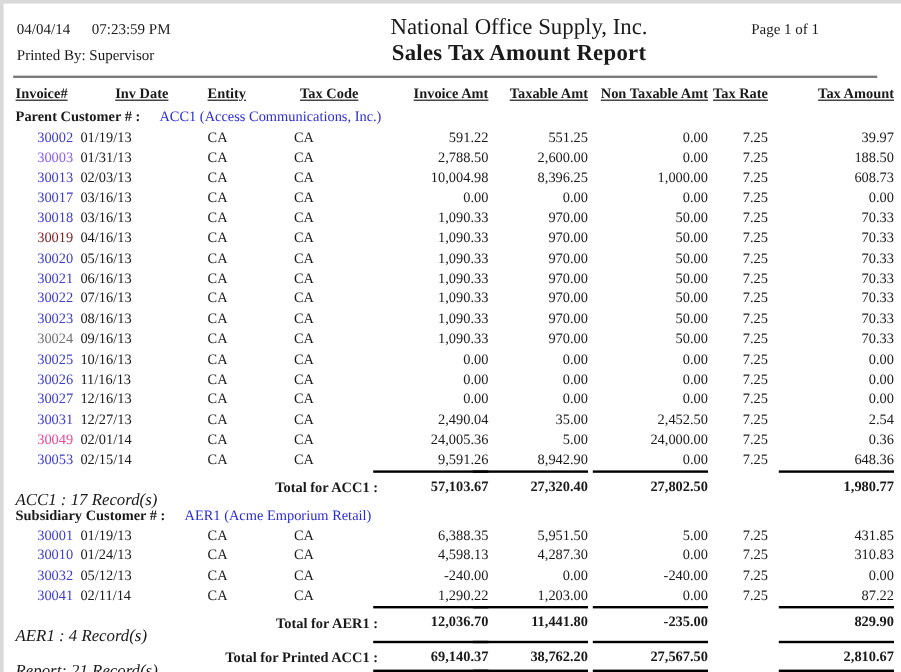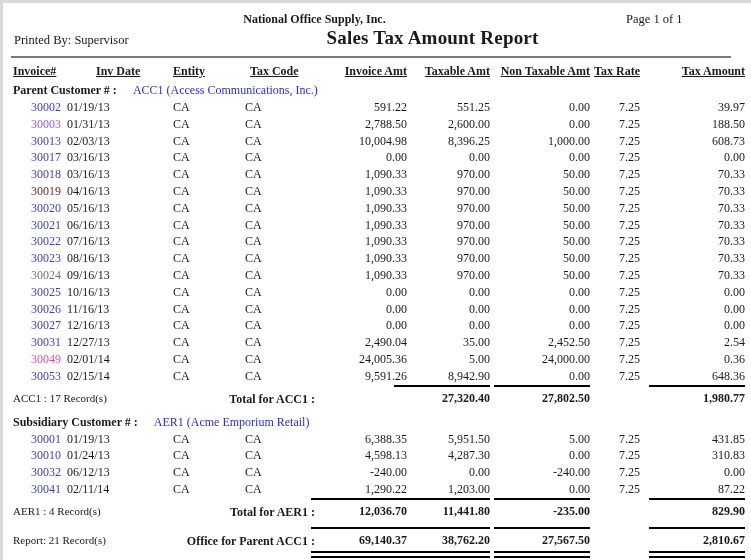--- a/index.html
+++ b/index.html
@@ -9,57 +9,60 @@
     font-family:"Liberation Serif", serif;color:#1a1a1a;overflow:hidden;
     position:relative;
   }
   
   .hdr{padding-top:9px;}
   .hline{display:flex;align-items:baseline;}
   .hleft{width:225px;padding-left:11px;font-size:12.5px;white-space:nowrap;}
   .hcenter{flex:1;text-align:center;}
   .hright{width:125px;text-align:left;font-size:12.5px;}
   .time{margin-left:18px;}
-  .company{font-size:12px;font-weight:bold;}
+  .company{font-size:19px;font-weight:normal;}
   .title{font-size:19px;font-weight:bold;letter-spacing:.2px;}
   .rule{border:0;border-top:2px solid #7a7a7a;margin:7px 20px 3px 8px;}
   
   .row{position:relative;width:100%;}
   .cell{position:absolute;top:0;white-space:nowrap;font-size:12px;line-height:16.8px;}
   .num{width:120px;text-align:right;}
   .ci{left:28px;} .cd{left:64px;} .ce{left:170px;} .ct{left:242px;}
   .n1{right:344px;} .n2{right:261px;} .n3{right:161px;} .n4{right:111px;} .n5{right:6px;}
   
   .thead{height:21px;}
   .thead .cell{font-weight:bold;text-decoration:underline;line-height:20px;}
   .h-invoice{left:10px;} .h-date{left:93px;} .h-entity{left:170px;} .h-taxcode{left:247px;}
   
   .group{height:17px;padding-left:10px;font-size:12px;line-height:16px;}
   .group-label{font-weight:bold;}
   .group-link{margin-left:13px;cursor:pointer;}
   .drow{height:16.8px;}
   .link{cursor:pointer;}
   
   .trow{height:27px;margin-bottom:2px;}
-  .trow .sum-left{position:absolute;left:10px;top:7px;font-size:11px;white-space:nowrap;}
+  .trow .sum-left{position:absolute;left:10px;top:18px;font-size:14px;font-style:italic;white-space:nowrap;}
   .trow .sum-label{position:absolute;right:436px;top:7px;font-size:12px;font-weight:bold;white-space:nowrap;}
   .trow .num{font-weight:bold;border-top:2px solid #000;padding-top:4px;width:96px;line-height:14px;}
   .grand{height:34px;margin-bottom:0;}
   .grand .num::after{
     content:"";display:block;height:3px;margin-top:4px;
     border-top:2px solid #000;border-bottom:2px solid #000;
   }
 </style>
 </head>
 <body>
 
 <div class="page">
 
   <div class="hdr">
     <div class="hline">
+      <div class="hleft">
+        <span>04/04/14</span><span class="time">07:23:59 PM</span>
+      </div>
       <div class="hcenter company">National Office Supply, Inc.</div>
       <div class="hright">Page 1 of  1</div>
     </div>
     <div class="hline">
       <div class="hleft">Printed By: Supervisor</div>
       <div class="hcenter title">Sales Tax Amount Report</div>
       <div class="hright"></div>
     </div>
     <hr class="rule">
   </div>
@@ -285,20 +288,21 @@
           <span class="cell num n2">8,942.90</span>
           <span class="cell num n3">0.00</span>
           <span class="cell num n4">7.25</span>
           <span class="cell num n5">648.36</span>
         </div>
       </div>
 
     <div class="row trow">
       <span class="sum-left">ACC1 : 17 Record(s)</span>
       <span class="sum-label">Total for ACC1 :</span>
+      <span class="cell num n1">57,103.67</span>
       <span class="cell num n2">27,320.40</span>
       <span class="cell num n3">27,802.50</span>
       <span class="cell num n5">1,980.77</span>
     </div>
   </div>
 
   <div>
     <div class="group">
       <span class="group-label">Subsidiary Customer # :</span>
       <span class="group-link" style="color:#2b2bd6">AER1 (Acme Emporium Retail)</span>
@@ -325,21 +329,21 @@
           <span class="cell ct">CA</span>
           <span class="cell num n1">4,598.13</span>
           <span class="cell num n2">4,287.30</span>
           <span class="cell num n3">0.00</span>
           <span class="cell num n4">7.25</span>
           <span class="cell num n5">310.83</span>
         </div>
 
         <div class="row drow">
           <span class="cell ci link" style="color:#3d3dcc">30032</span>
-          <span class="cell cd">06/12/13</span>
+          <span class="cell cd">05/12/13</span>
           <span class="cell ce">CA</span>
           <span class="cell ct">CA</span>
           <span class="cell num n1">-240.00</span>
           <span class="cell num n2">0.00</span>
           <span class="cell num n3">-240.00</span>
           <span class="cell num n4">7.25</span>
           <span class="cell num n5">0.00</span>
         </div>
 
         <div class="row drow">
@@ -360,20 +364,20 @@
       <span class="sum-label">Total for AER1 :</span>
       <span class="cell num n1">12,036.70</span>
       <span class="cell num n2">11,441.80</span>
       <span class="cell num n3">-235.00</span>
       <span class="cell num n5">829.90</span>
     </div>
   </div>
 
   <div class="row trow grand">
     <span class="sum-left">Report: 21 Record(s)</span>
-    <span class="sum-label">Office for Parent ACC1 :</span>
+    <span class="sum-label">Total for Printed ACC1 :</span>
     <span class="cell num n1">69,140.37</span>
     <span class="cell num n2">38,762.20</span>
     <span class="cell num n3">27,567.50</span>
     <span class="cell num n5">2,810.67</span>
   </div>
 
 </div>
 
 </body></html>

